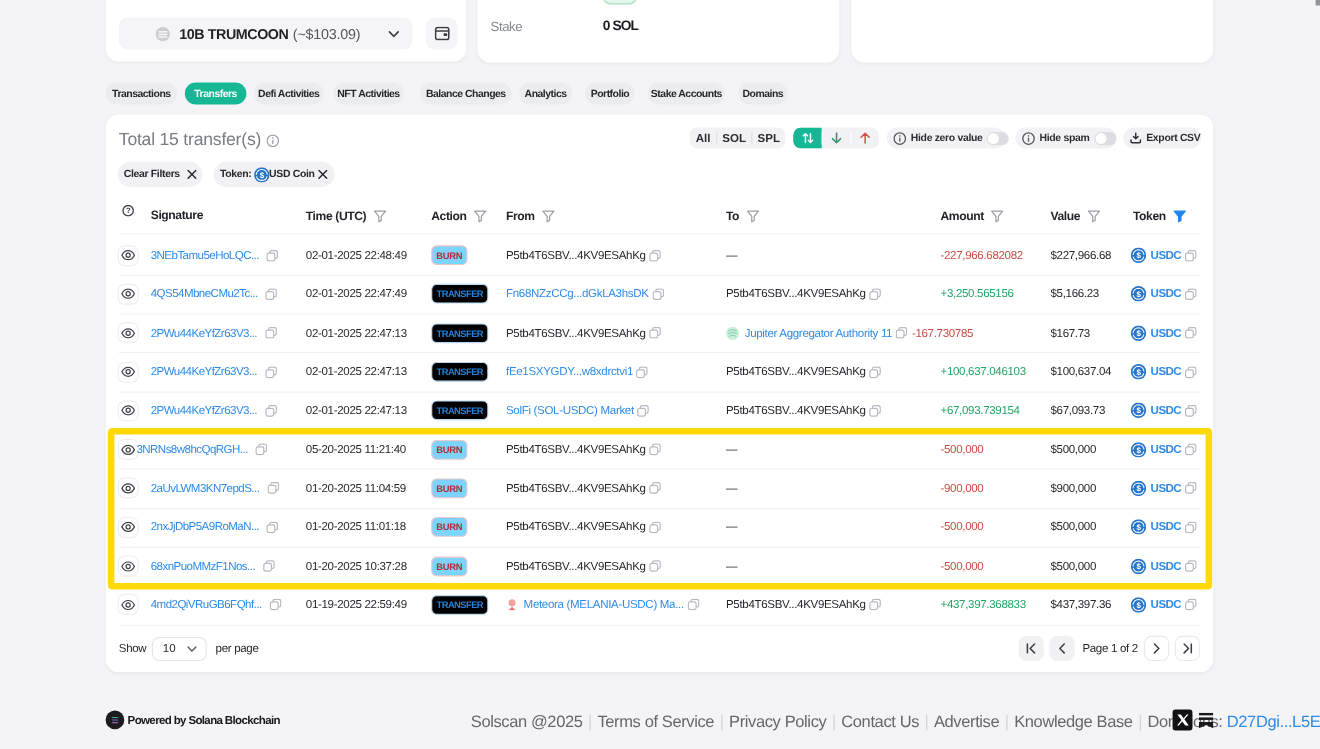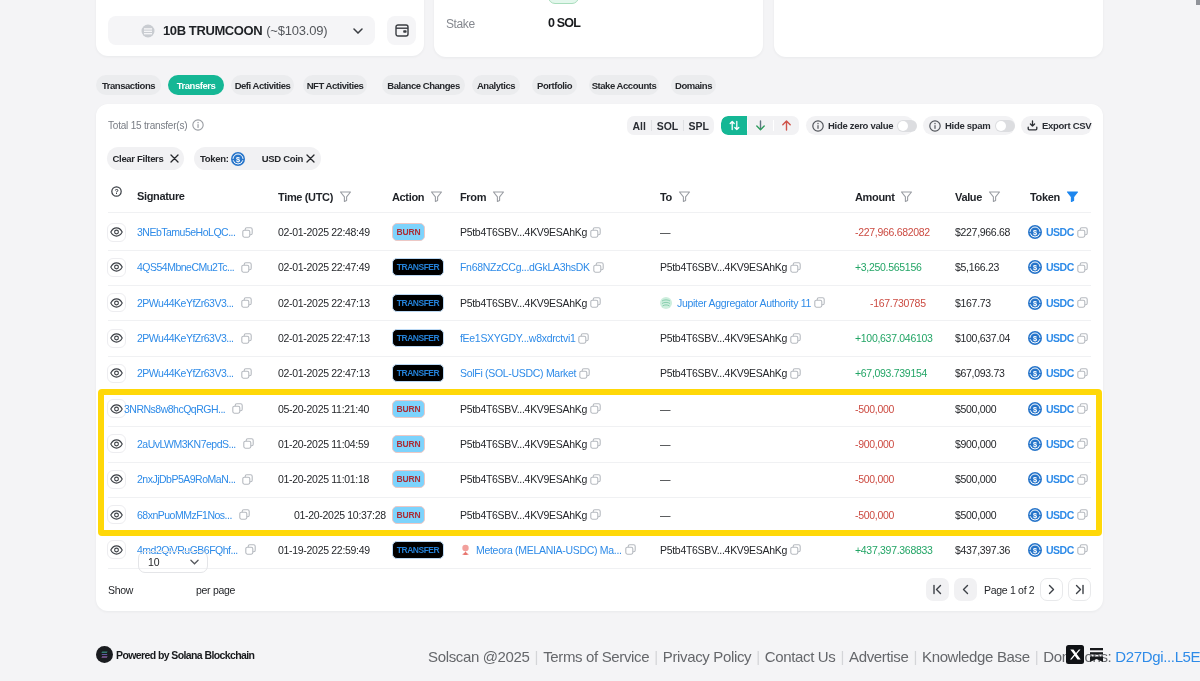--- a/index.html
+++ b/index.html
@@ -61,21 +61,21 @@
 <div class="tab" style="position:absolute; left:231px; top:75px; width:63px;">Defi Activities</div>
 <div class="tab" style="position:absolute; left:303px; top:75px; width:64px;">NFT Activities</div>
 <div class="tab" style="position:absolute; left:382px; top:75px; width:83px;">Balance Changes</div>
 <div class="tab" style="position:absolute; left:472px; top:75px; width:48px;">Analytics</div>
 <div class="tab" style="position:absolute; left:532px; top:75px; width:45px;">Portfolio</div>
 <div class="tab" style="position:absolute; left:589px; top:75px; width:70px;">Stake Accounts</div>
 <div class="tab" style="position:absolute; left:671px; top:75px; width:45px;">Domains</div>
 
 <div class="card" style="left:96px; top:104px; width:1007px; height:507px;"></div>
 
-<div class="abs gray" style="left:108px; top:119px; font-size:10px; letter-spacing:-0.2px; display:flex; align-items:center;">Total 15 transfer(s)
+<div class="abs gray" style="left:108px; top:119px; font-size:16px; letter-spacing:-0.2px; display:flex; align-items:center;">Total 15 transfer(s)
   <svg style="margin-left:5px;" width="12" height="12" viewBox="0 0 13 13">
       <circle cx="6.5" cy="6.5" r="5.6" fill="none" stroke="#9a9da3" stroke-width="1.2"></circle>
       <rect x="5.9" y="5.6" width="1.3" height="4" fill="#9a9da3"></rect>
       <rect x="5.9" y="3.2" width="1.3" height="1.4" fill="#9a9da3"></rect>
     </svg>
 </div>
 
 <div class="ctl" style="left:627px; top:116px; width:87px; border-radius:7px; font-size:10.5px; font-weight:bold; color:#2a2d33;">
   <div style="flex:1; text-align:center;">All</div>
     <div style="width:1px; height:11px; background:#dfe0e3;"></div>
@@ -142,21 +142,21 @@
       <path d="M1 1l7 7M8 1L1 8" stroke="#25272b" stroke-width="1.3" stroke-linecap="round"></path>
     </svg>
 </div>
 <div class="abs" style="left:194px; top:147px; height:23px; background:#f1f1f3; border-radius:11.5px; display:flex; align-items:center; font-size:9.5px; font-weight:bold; letter-spacing:-0.3px; color:#25272b; white-space:nowrap; padding:0 6px;">
   <span>Token:</span>
   <svg style="margin-left:2px; flex:none;" width="14" height="14" viewBox="0 0 16 16">
       <circle cx="8" cy="8" r="8" fill="#2775ca"></circle>
       <path d="M8 2.3a5.7 5.7 0 010 11.4M8 2.3a5.7 5.7 0 000 11.4" fill="none" stroke="#fff" stroke-width="1.1" stroke-dasharray="8.6 1.6"></path>
       <text x="8" y="11" font-size="8.4" font-weight="bold" fill="#fff" text-anchor="middle" font-family="Liberation Sans">$</text>
     </svg>
-  <span style="margin-left:17px;">USD Coin</span>
+  <span style="margin-left:0;">USD Coin</span>
   <svg style="margin-left:3px;" width="9" height="9" viewBox="0 0 9 9">
       <path d="M1 1l7 7M8 1L1 8" stroke="#25272b" stroke-width="1.3" stroke-linecap="round"></path>
     </svg>
 </div>
 
 <div id="thead">
     <div class="hdr" style="left:111px; top:186px;">
       <svg width="11" height="11" viewBox="0 0 11 11">
         <circle cx="5.5" cy="5.5" r="4.7" fill="none" stroke="#3c4046" stroke-width="1.2"></circle>
         <text x="5.5" y="8" font-size="7" text-anchor="middle" fill="#3c4046" font-family="Liberation Sans">?</text>
@@ -297,21 +297,21 @@
       <svg width="12" height="12" viewBox="0 0 12 12" style="margin-right:5px; flex:none;">
         <circle cx="6" cy="6" r="6" fill="#cdeedd"></circle>
         <path d="M2 4c2-1.5 6-1.5 8 0M2 6.5c2-1.5 6-1.5 8 0M2.5 9c2-1.5 5-1.5 7 0" stroke="#7fc9a8" stroke-width="0.9" fill="none"></path>
       </svg>
       <span class="link">Jupiter Aggregator Authority 11</span>
       <svg width="11" height="11" viewBox="0 0 11 11" style="margin-left:3px; flex:none;">
         <rect x="3.2" y="0.8" width="7" height="7" rx="1.6" fill="none" stroke="#b6bac0" stroke-width="1.1"></rect>
         <rect x="0.8" y="3.2" width="7" height="7" rx="1.6" fill="#fff" stroke="#b6bac0" stroke-width="1.1"></rect>
       </svg>
     </div>
-    <div class="cell" style="left:870px; top:294.8px; height:16px; color:#cc4b42;">-167.730785</div>
+    <div class="cell" style="left:829px; top:294.8px; height:16px; color:#cc4b42;">-167.730785</div>
     <div class="cell dark" style="left:955px; top:294.8px; height:16px;">$167.73</div>
     <div class="cell" style="left:1028px; top:294.8px; height:16px;">
       <svg width="14" height="14" viewBox="0 0 16 16" style="margin-right:4px; flex:none;">
         <circle cx="8" cy="8" r="8" fill="#2775ca"></circle>
         <path d="M8 2.3a5.7 5.7 0 010 11.4M8 2.3a5.7 5.7 0 000 11.4" fill="none" stroke="#fff" stroke-width="1.1" stroke-dasharray="8.6 1.6"></path>
         <text x="8" y="11" font-size="8.4" font-weight="bold" fill="#fff" text-anchor="middle" font-family="Liberation Sans">$</text>
       </svg>
       <span class="link" style="font-weight:bold; letter-spacing:-0.5px;">USDC</span>
       <svg width="11" height="11" viewBox="0 0 11 11" style="margin-left:3px; flex:none;">
         <rect x="3.2" y="0.8" width="7" height="7" rx="1.6" fill="none" stroke="#b6bac0" stroke-width="1.1"></rect>
@@ -533,21 +533,21 @@
         <circle cx="6.5" cy="5" r="1.9" fill="none" stroke="#3c4046" stroke-width="1.1"></circle>
       </svg>
     </div>
     <div class="cell" style="left:137px; top:506.5px; height:16px;">
       <span class="link" style="letter-spacing:-0.5px;">68xnPuoMMzF1Nos...</span>
       <svg width="11" height="11" viewBox="0 0 11 11" style="margin-left:7px; flex:none;">
         <rect x="3.2" y="0.8" width="7" height="7" rx="1.6" fill="none" stroke="#b6bac0" stroke-width="1.1"></rect>
         <rect x="0.8" y="3.2" width="7" height="7" rx="1.6" fill="#fff" stroke="#b6bac0" stroke-width="1.1"></rect>
       </svg>
     </div>
-    <div class="cell dark" style="left:294px; top:506.5px; height:16px;">01-20-2025 10:37:28</div>
+    <div class="cell dark" style="left:278px; top:506.5px; height:16px;">01-20-2025 10:37:28</div>
     <div class="badge burn" style="left:392px; top:505.5px;">BURN</div>
     <div class="cell" style="left:460px; top:506.5px; height:16px;">
       <span class="dark">P5tb4T6SBV...4KV9ESAhKg</span>
       <svg width="11" height="11" viewBox="0 0 11 11" style="margin-left:3px; flex:none;">
         <rect x="3.2" y="0.8" width="7" height="7" rx="1.6" fill="none" stroke="#b6bac0" stroke-width="1.1"></rect>
         <rect x="0.8" y="3.2" width="7" height="7" rx="1.6" fill="#fff" stroke="#b6bac0" stroke-width="1.1"></rect>
       </svg>
     </div>
     <div class="cell" style="left:660px; top:506.5px; height:16px;">
       <span class="dark">—</span>
@@ -614,21 +614,21 @@
         <rect x="0.8" y="3.2" width="7" height="7" rx="1.6" fill="#fff" stroke="#b6bac0" stroke-width="1.1"></rect>
       </svg>
     </div>
     <div class="rowline" style="top:567.5px;"></div>
     <div class="rowline" style="top:212px;"></div>
   </div>
 
 <div class="abs" style="left:98px; top:389px; width:1004px; height:147px; border:6px solid #ffd808; border-radius:4px; z-index:5;"></div>
 
 <div class="abs dark" style="left:108px; top:584px; font-size:10.5px; letter-spacing:-0.3px;">Show</div>
-<div class="abs" style="left:138px; top:551px; width:70px; height:22px; border:1px solid #e4e5e8; border-radius:7px; display:flex; align-items:center;">
+<div class="abs" style="left:138px; top:579px; width:50px; height:22px; border:1px solid #e4e5e8; border-radius:7px; display:flex; align-items:center;">
   <span style="margin-left:9px; font-size:10.5px; color:#25272b;">10</span>
   <svg style="position:absolute; right:8px;" width="9" height="6" viewBox="0 0 10 6">
       <path d="M1 1l4 4 4-4" stroke="#55585e" stroke-width="1.4" fill="none" stroke-linecap="round"></path>
     </svg>
 </div>
 <div class="abs dark" style="left:196px; top:584px; font-size:10.5px; letter-spacing:-0.3px;">per page</div>
 
 <div class="pgbtn pgdis" style="left:926px; top:578px;">
     <svg width="11" height="11" viewBox="0 0 11 11">
       <path d="M2 1.5v8" stroke="#3c4046" stroke-width="1.4" stroke-linecap="round"></path>

